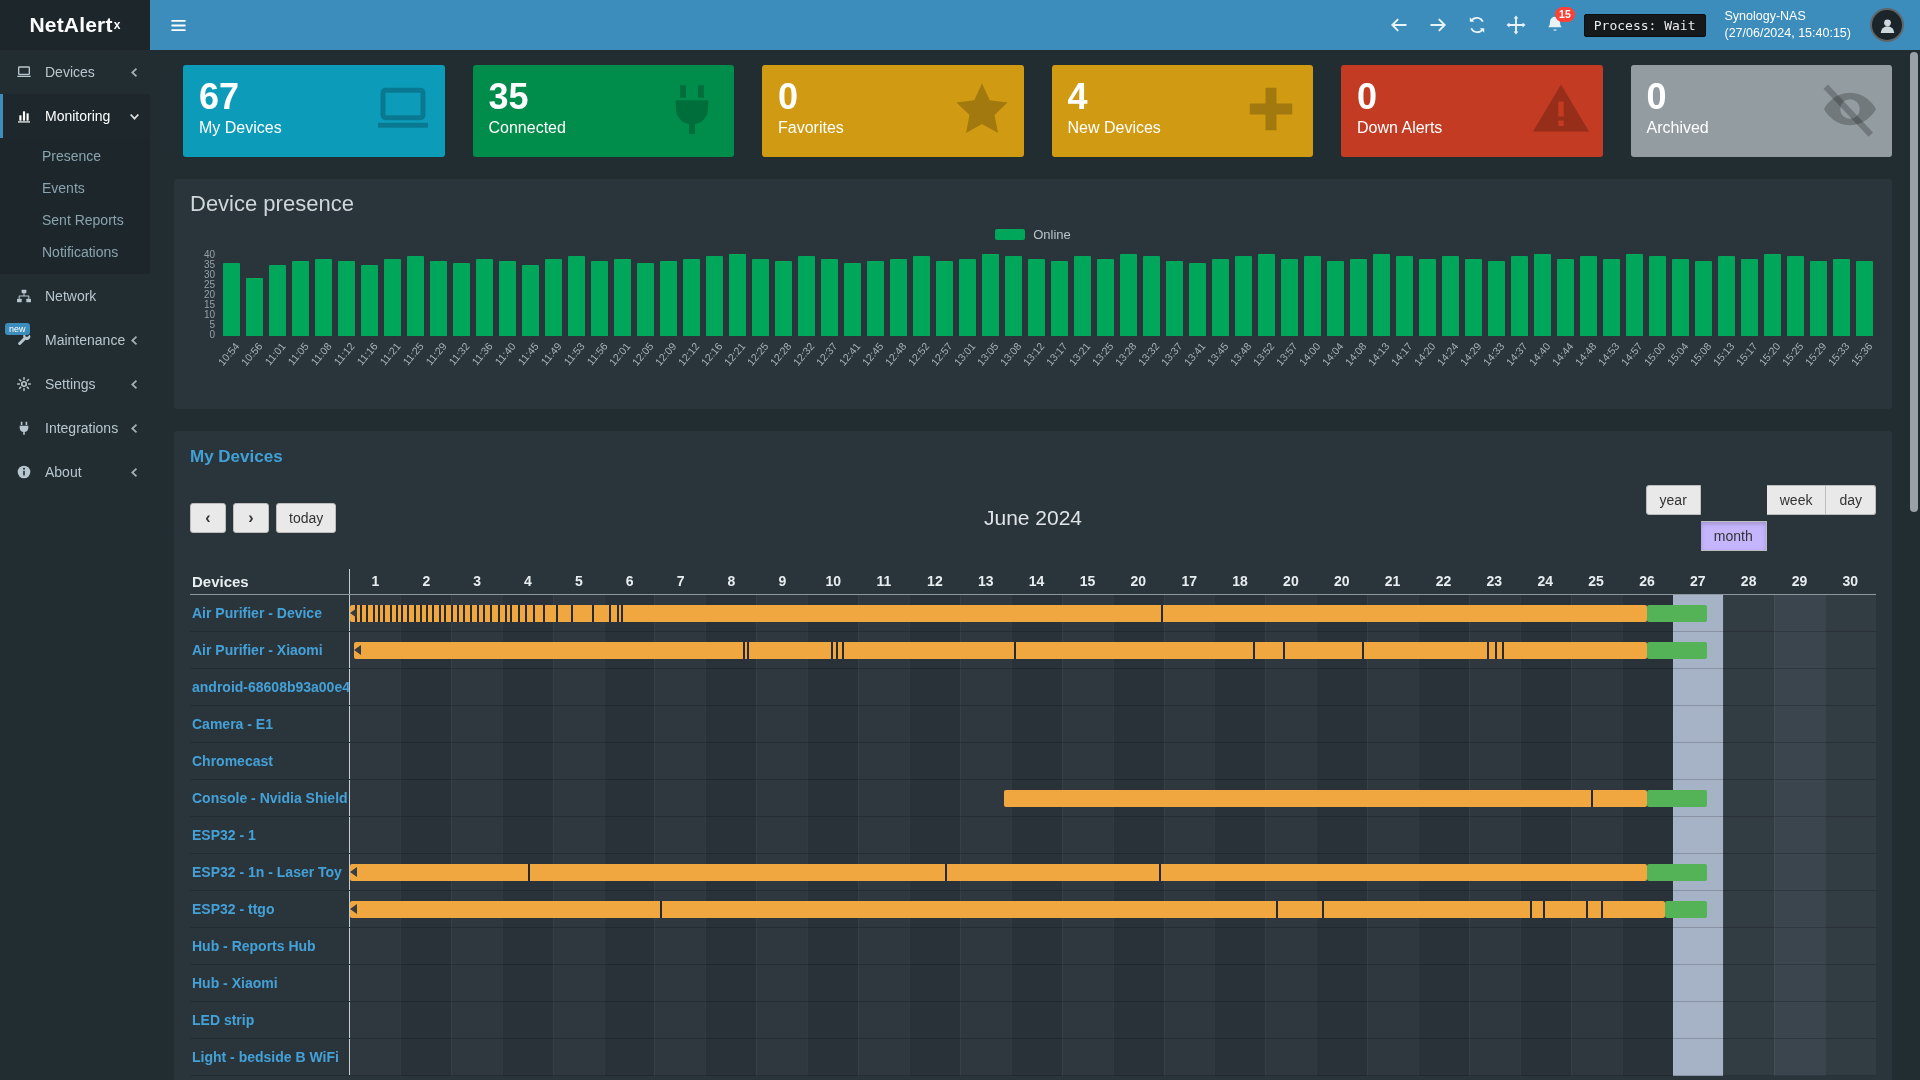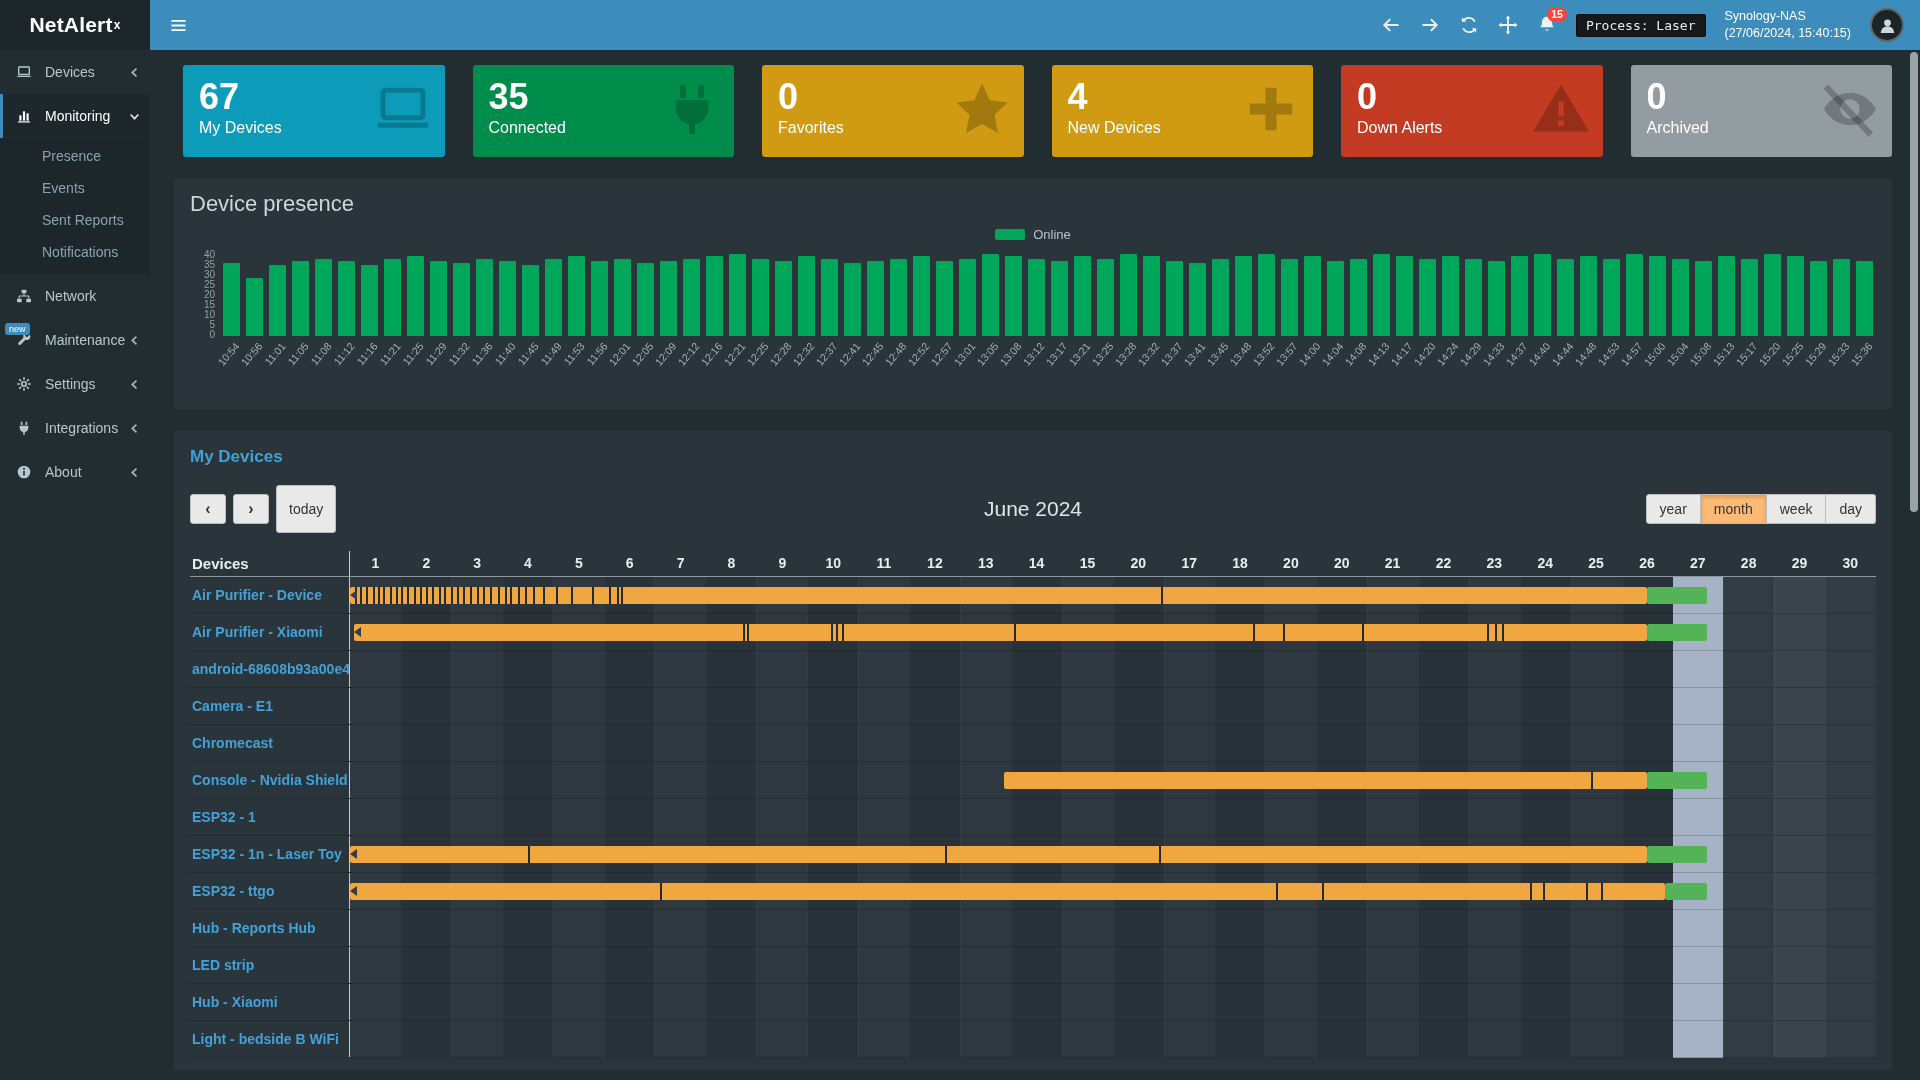--- a/index.html
+++ b/index.html
@@ -79,28 +79,28 @@
     transform-origin:top right; white-space:nowrap; font-size:10.5px; color:#a4b1b8;}
 
   
   .mydev-heading { color:#41a0d6; font-size:17px; font-weight:bold; margin:4px 0 16px; cursor:pointer;}
   .fc-toolbar { position:relative; display:flex; align-items:center; margin:18px 0 18px;}
   .fc-left { display:flex; gap:7px; align-items:center; z-index:2;}
   .btn { background:#e9e9e9; border:1px solid #bdbdbd; color:#333; font-size:14px;
     border-radius:3px; cursor:pointer; font-family:inherit;}
   .btn-nav { width:36px; height:30px; display:flex; align-items:center; justify-content:center;
     font-weight:bold; font-size:16px;}
-  .btn-today { height:48px; padding:0 12px;}
+  .btn-today { height:30px; padding:0 12px;}
   .fc-title { position:absolute; left:0; right:0; text-align:center; color:#dfe4e8;
     font-size:21px; pointer-events:none;}
   .fc-views { margin-left:auto; display:flex; z-index:2;}
   .fc-views .btn { border-radius:0; height:30px; padding:0 13px; border-left-width:0;}
   .fc-views .btn:first-child { border-radius:3px 0 0 3px; border-left-width:1px;}
   .fc-views .btn:last-child { border-radius:0 3px 3px 0;}
-  .fc-views .btn.active { background:#fdba74; box-shadow:inset 0 2px 4px rgba(0,0,0,0.18);}
+  .fc-views .btn.active { background:#c4b5fd; box-shadow:inset 0 2px 4px rgba(0,0,0,0.18);margin-top:36px;}
 
   .gantt-header { display:flex; border-bottom:1px solid #8d979e; color:#e8edf0;}
   .gh-devices { width:160px; flex:none; font-weight:bold; font-size:15px; padding:4px 2px;
     border-right:1px solid #c7ccd1;}
   .gh-day { flex:1; text-align:center; font-size:14px; font-weight:600; padding:4px 0;}
   .gantt-body { position:relative;}
   .col-layer { position:absolute; left:160px; right:0; top:0; bottom:0; display:flex;}
   .gcol { flex:1; border-left:1px solid rgba(255,255,255,0.045);}
   .gcol:first-child { border-left:none;}
   .c-a { background:#2e383e;} .c-b { background:#283238;}
@@ -164,21 +164,21 @@
             <path d="M23.4 12l-3.5-2.9v5.8z"></path>
           </g>
         </svg></span>
     <span class="tb-icon">
       <svg viewBox="0 0 24 24" fill="currentColor">
           <path d="M12 2.2a6 6 0 0 0-6 6c0 5.2-2.2 6.6-2.2 6.6h16.4S18 13.4 18 8.2a6 6 0 0 0-6-6z"></path>
           <path d="M9.8 17.4a2.3 2.3 0 0 0 4.4 0z"></path>
         </svg>
       <span class="bell-badge">15</span>
     </span>
-    <span class="process-label">Process: Laser</span>
+    <span class="process-label">Process: Wait</span>
     <div class="host">
       <div>Synology-NAS</div>
       <div>(27/06/2024, 15:40:15)</div>
     </div>
     <span class="avatar">
         <svg viewBox="0 0 24 24" fill="currentColor">
           <circle cx="12" cy="8.6" r="4.3"></circle>
           <path d="M3.4 21.5a8.6 8.6 0 0 1 17.2 0z"></path>
         </svg>
       </span>
@@ -1008,25 +1008,25 @@
               <div class="tick" style="left: 78.1667%;"></div>
               <div class="tick" style="left: 81%;"></div>
               <div class="tick" style="left: 82%;"></div>
             </div>
           </div>
           <div class="grow">
             <div class="gname">Hub - Reports Hub</div>
             <div class="gtimeline"></div>
           </div>
           <div class="grow">
+            <div class="gname">Hub - Xiaomi</div>
+            <div class="gtimeline"></div>
+          </div>
+          <div class="grow">
             <div class="gname">LED strip</div>
-            <div class="gtimeline"></div>
-          </div>
-          <div class="grow">
-            <div class="gname">Hub - Xiaomi</div>
             <div class="gtimeline"></div>
           </div>
           <div class="grow">
             <div class="gname">Light - bedside B WiFi</div>
             <div class="gtimeline"></div>
           </div>
         </div>
     </div>
   </div>
 </div>

